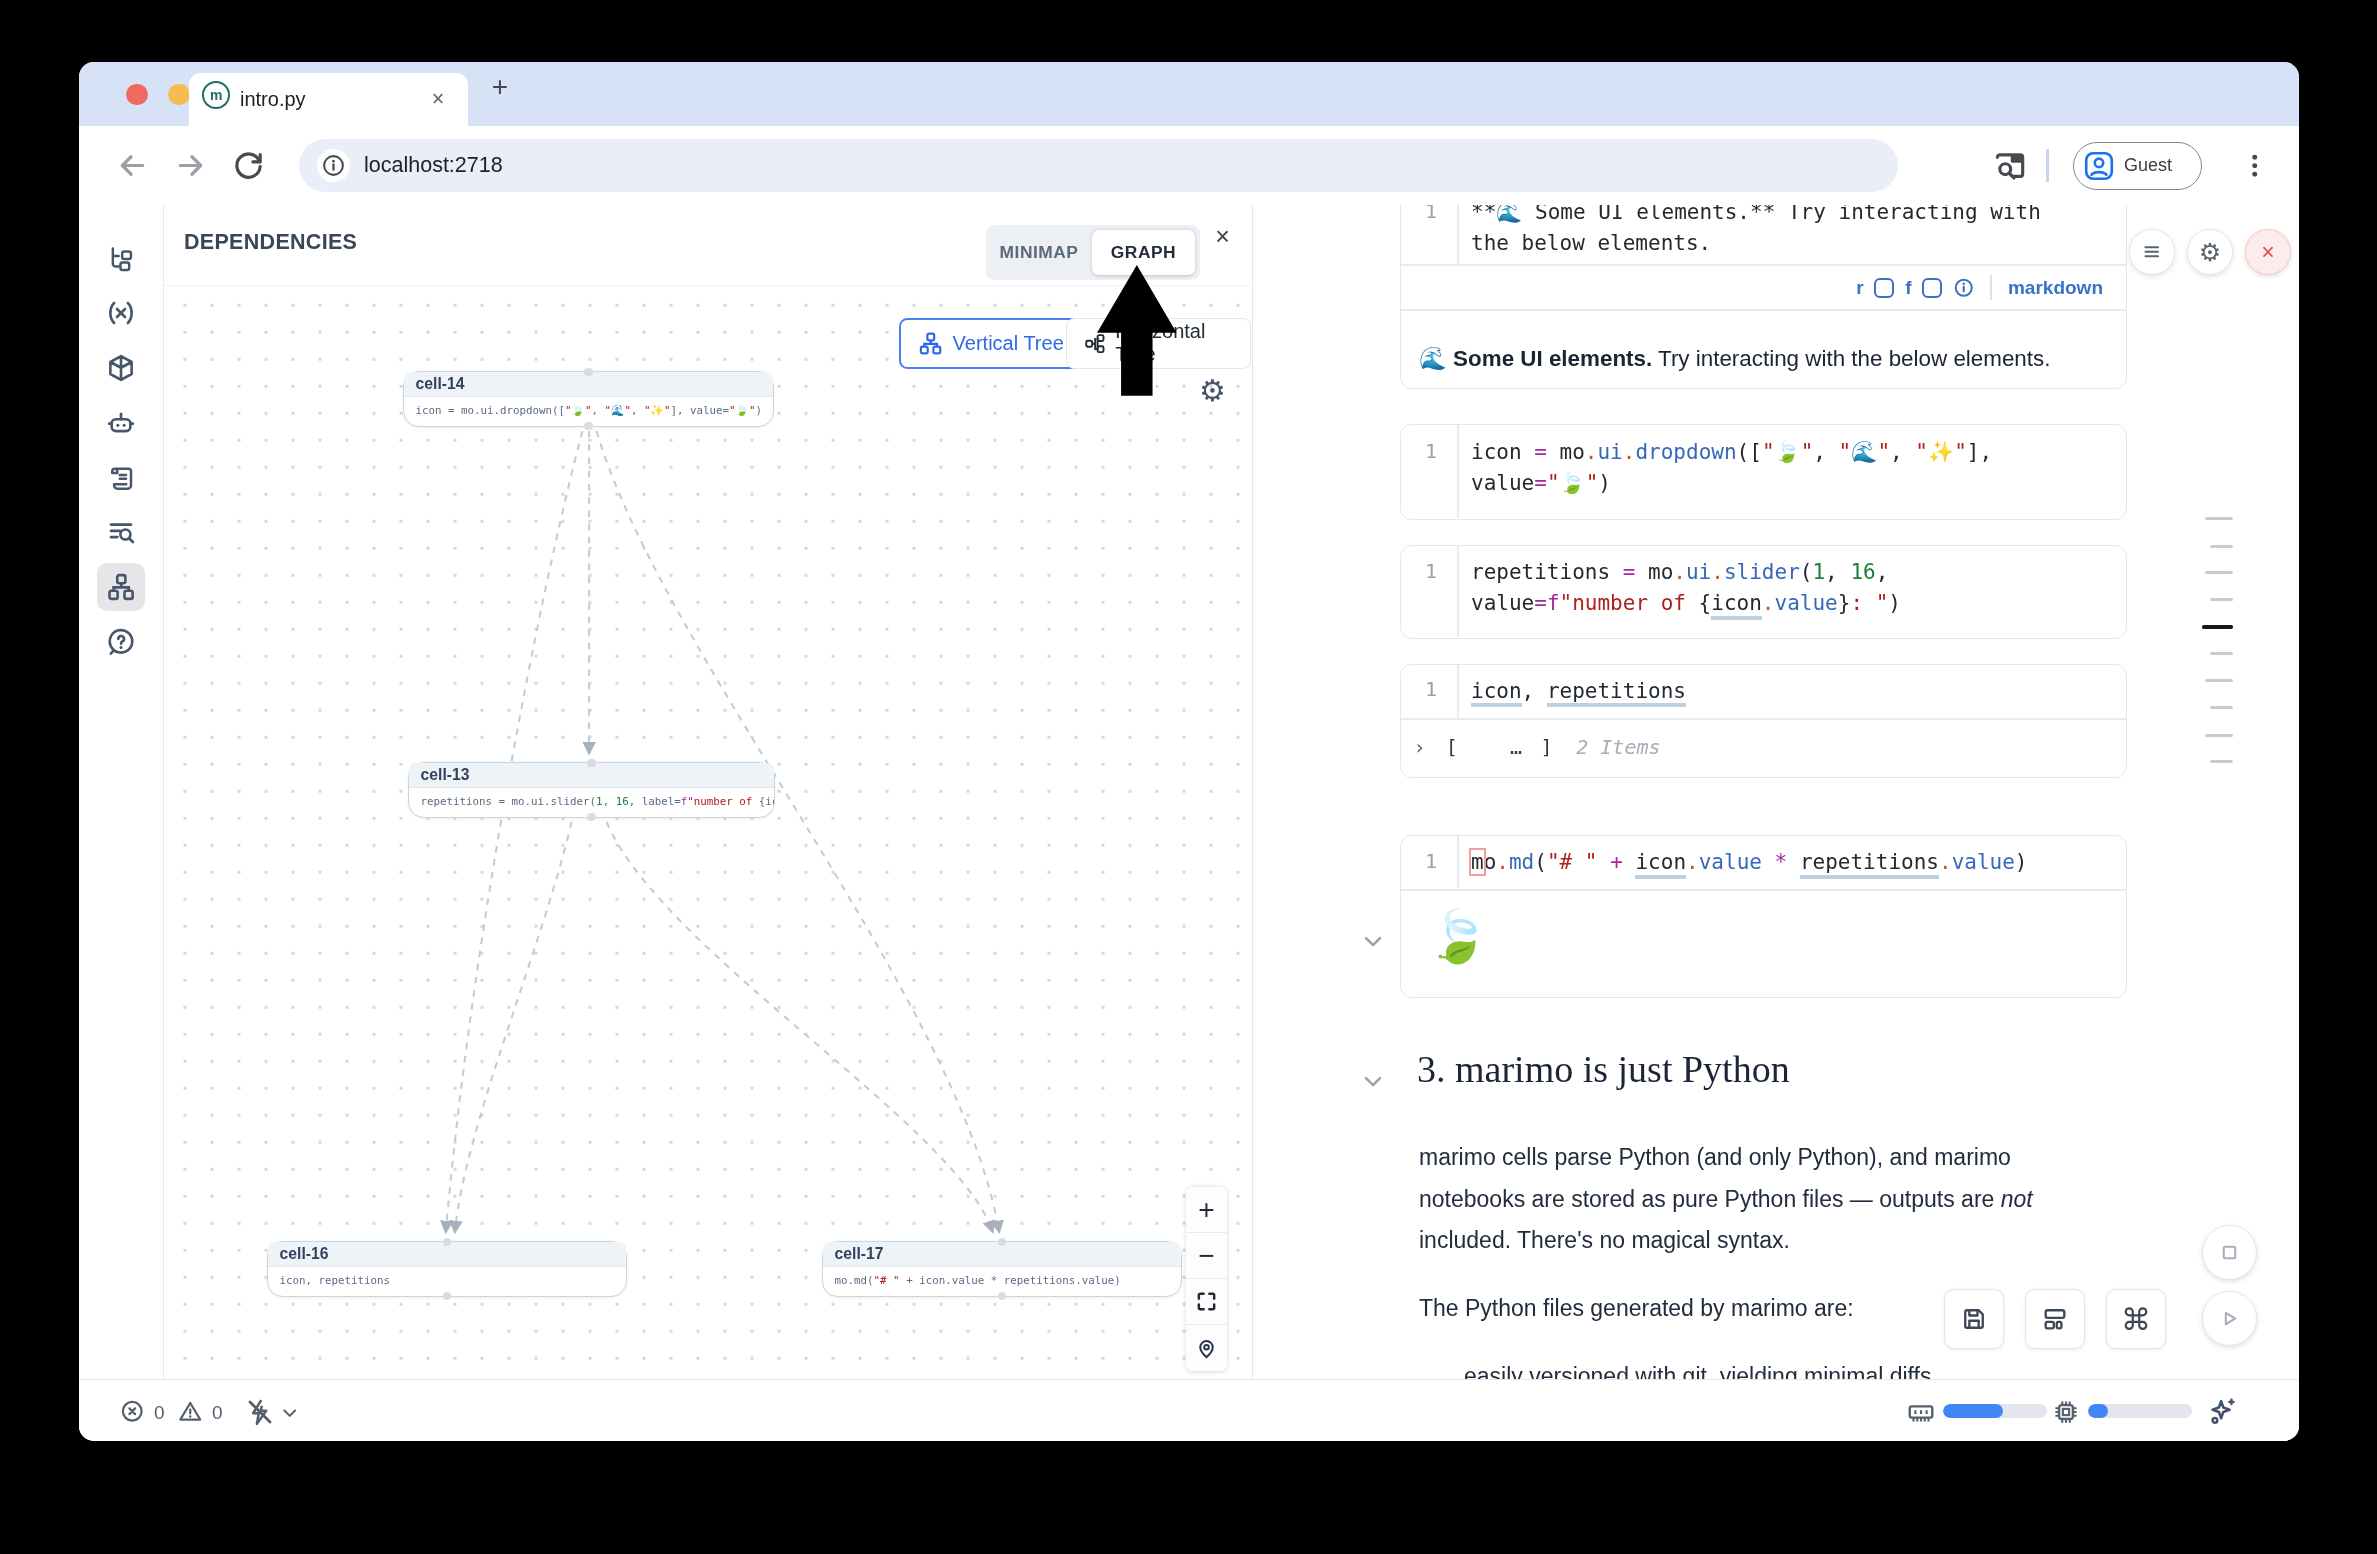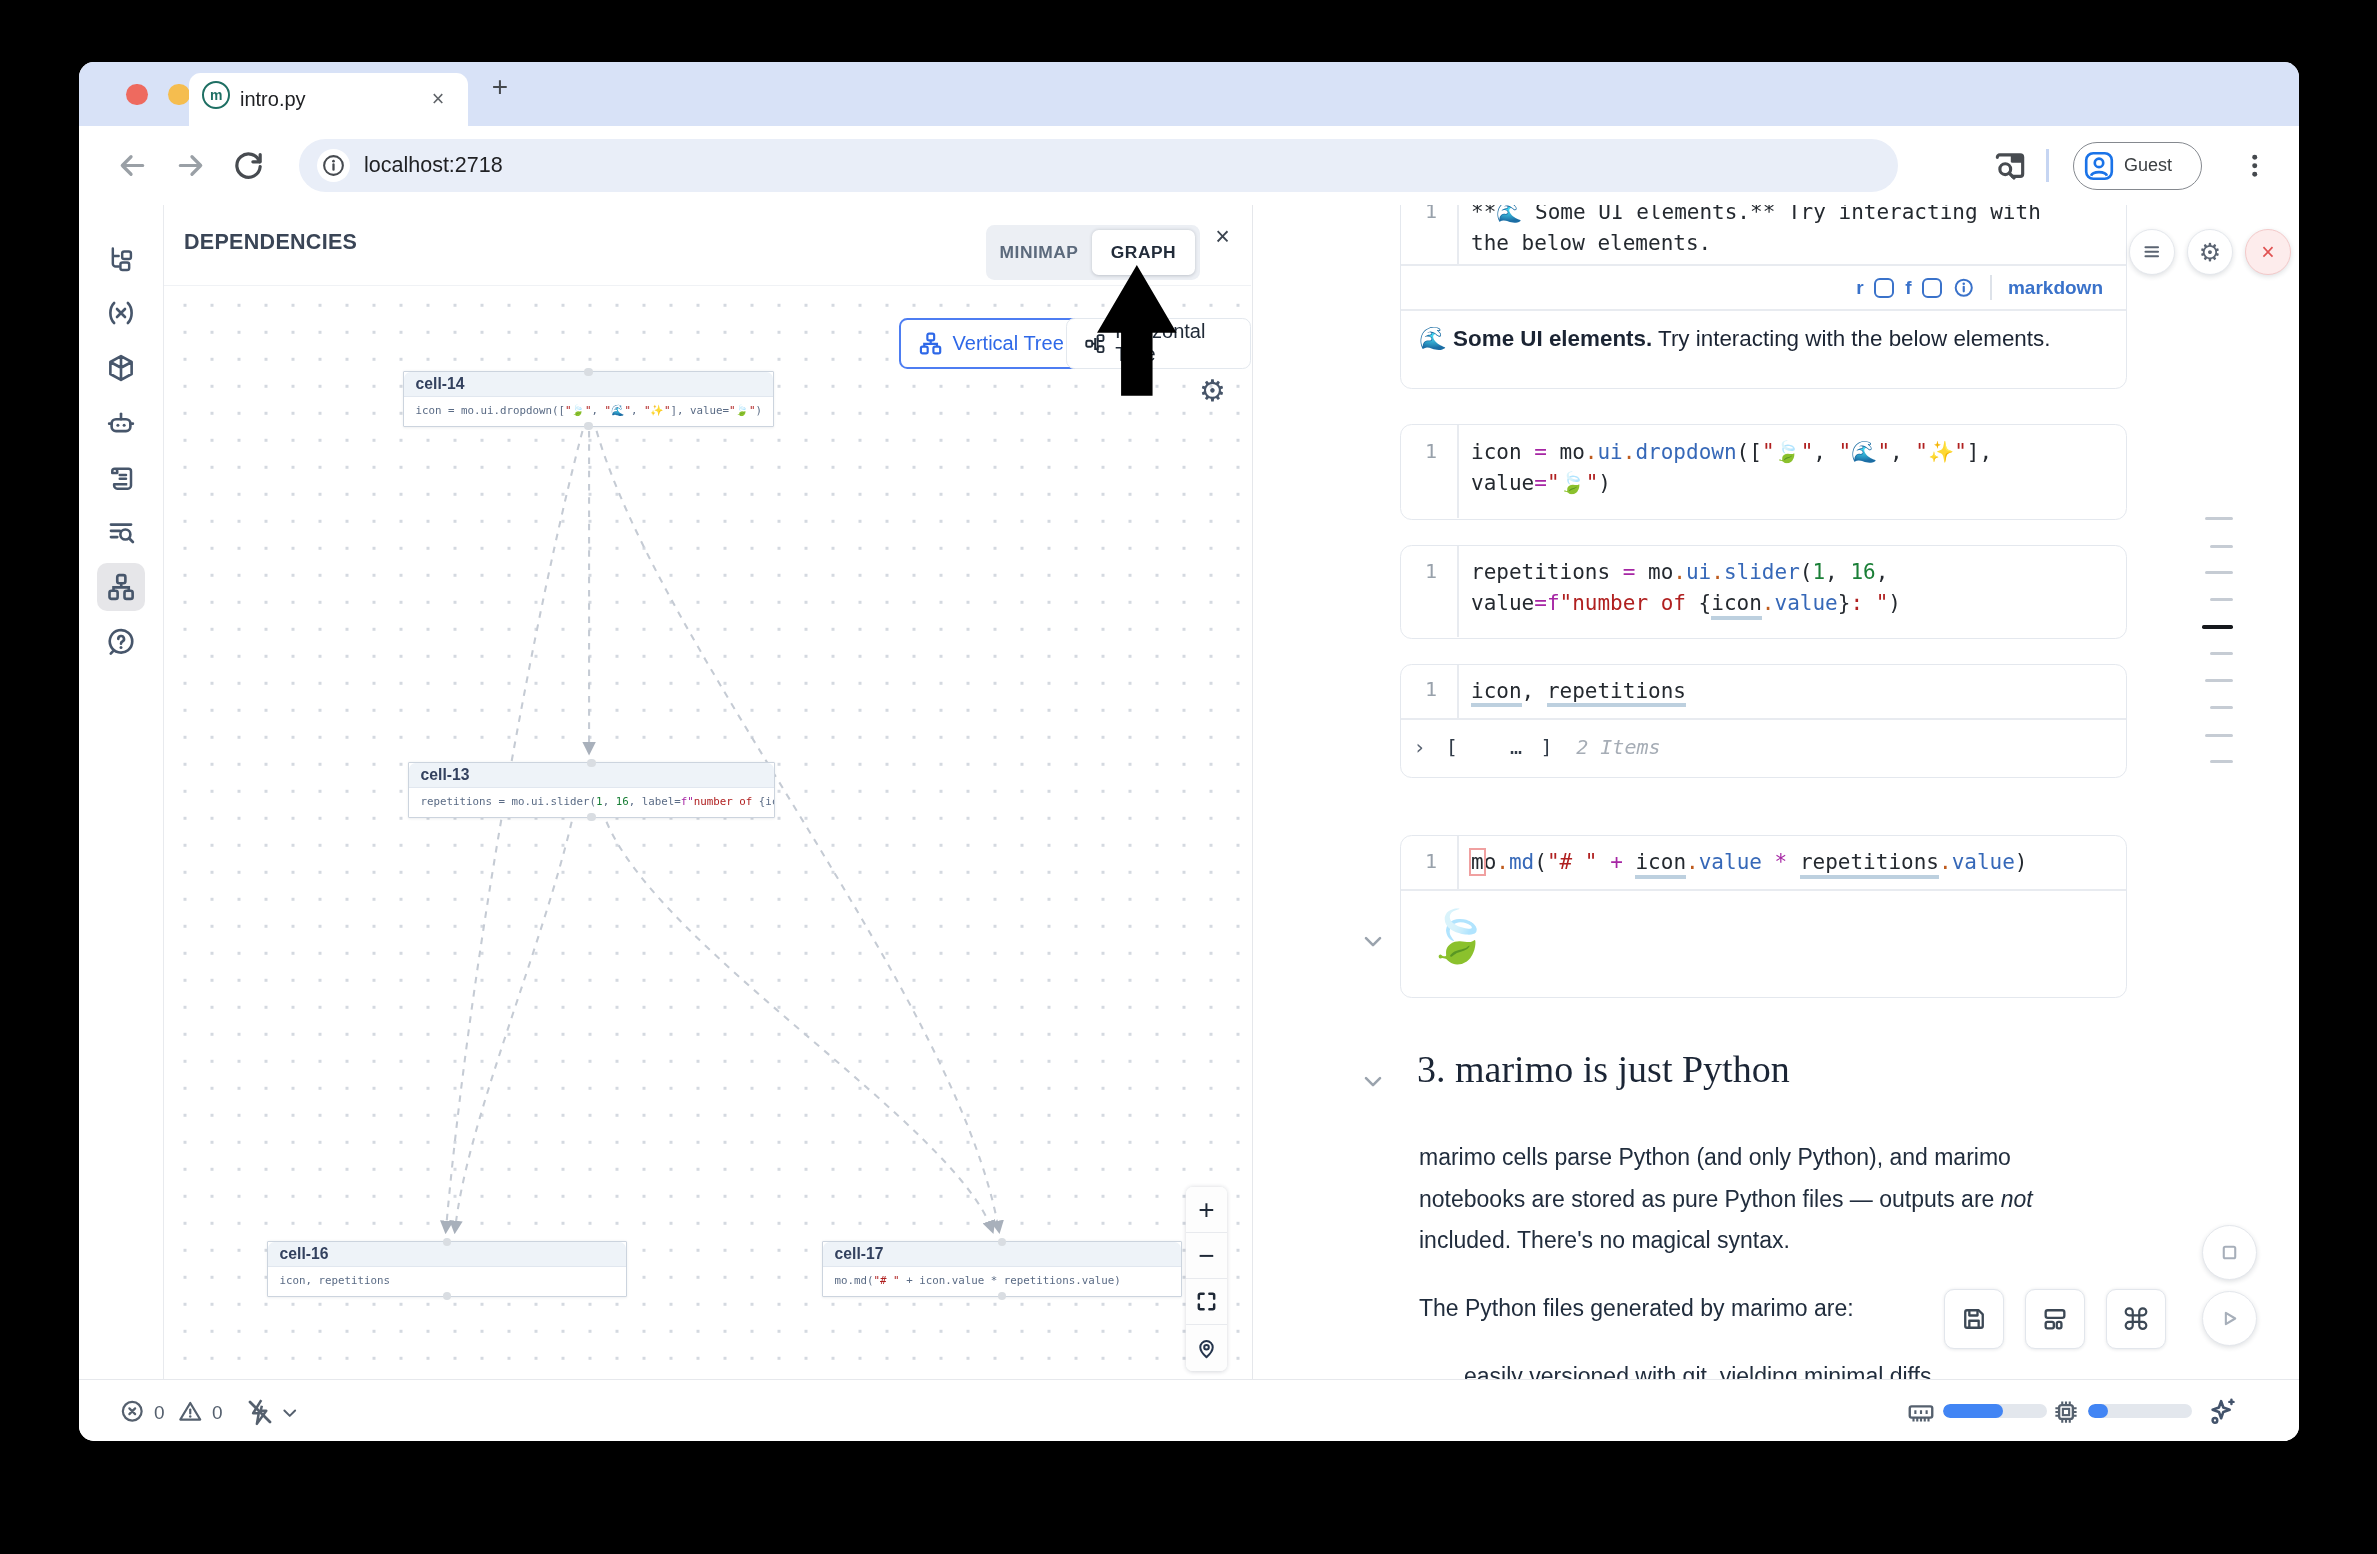--- a/index.html
+++ b/index.html
@@ -31,21 +31,21 @@
 
   
   .deps { position:absolute; left:85px; top:143px; width:1089px; height:1174px; background:#fff; border-right:1.7px solid #e5e7eb; }
   .depstitle { position:absolute; left:20px; top:25px; font-size:21.5px; font-weight:700; letter-spacing:0.3px; color:#3a4556; }
   .seg { position:absolute; left:822px; top:20px; width:214px; height:55px; background:#eceff4; border-radius:8.3px; }
   .seglabel { position:absolute; top:0; height:55px; line-height:55px; font-size:17.4px; font-weight:700; letter-spacing:0.5px; text-align:center;border-radius:12px; }
   .segpill { position:absolute; left:106px; top:5px; width:103px; height:45px; background:#fff; border-radius:6.6px; box-shadow:0 0.8px 3.3px rgba(30,40,60,.22); }
   .depsclose { position:absolute; left:1042px; top:15px; width:33px; height:33px; font-size:25px; color:#3c4550; text-align:center; line-height:33px; }
   .graph { position:absolute; left:0; top:80px; width:1087px; height:1093px; background-image:radial-gradient(circle,#d4d9e0 1.8px,transparent 2px); background-size:27px 27px; background-position:7.5px 5.8px; border-top:1.7px solid #f0f2f5; }
   .treebtn { position:absolute; top:31.5px; height:51px; border-radius:8.3px; background:#fff; display:flex; align-items:center; gap:10px; padding:0 16.6px; font-size:20px; }
-  .node { position:absolute; background:#fff; border:1.7px solid #ccd4de; border-radius:1px; box-shadow:0 0.8px 2.5px rgba(40,50,70,.08); z-index:2; }
+  .node { position:absolute; background:#fff; border:1.7px solid #ccd4de; border-radius:16px; box-shadow:0 0.8px 2.5px rgba(40,50,70,.08); z-index:2; }
   .nodehead { height:25px; background:#eef3f8; border-bottom:1.7px solid #e1e7ef; border-radius:6.6px 6.6px 0 0; line-height:23px; padding-left:11.6px; font-size:15.7px; font-weight:700; color:#33415e; }
   .nodecode { height:28px; line-height:28px; padding:0 11.6px; font-family:"DejaVu Sans Mono", monospace; font-size:10.8px; color:#5a6b85; white-space:nowrap; overflow:hidden; }
   .handle { position:absolute; left:50%; width:8.3px; height:8.3px; margin-left:-4.1px; border-radius:50%; background:#d9dde2; }
   .zoomstack { position:absolute; left:1022px; top:901px; width:41px; border-radius:6.6px; box-shadow:0 0.8px 4.1px rgba(30,40,60,.18); overflow:hidden; z-index:3; }
   .zoombtn { width:41px; height:46px; background:#fdfdfd; border-bottom:0.8px solid #e8eaee; display:flex; align-items:center; justify-content:center; font-size:28px; color:#1f2937; }
 
   
   .notebook { position:absolute; left:1174px; top:143px; width:1046px; height:1174px; background:#fff; overflow:hidden; }
   .cellbox { position:absolute; left:147px; width:727px; background:#fff; border:1.7px solid #e4e8ee; border-radius:11.6px; }
   .lineno { position:absolute; left:15px; width:30px; text-align:center; font-family:"DejaVu Sans Mono", monospace; font-size:20px; color:#98a1ab; }
@@ -301,21 +301,21 @@
         <span class="bbox"></span>
         <svg class="ic" width="21.5" height="21.5" viewBox="0 0 24 24">
               <circle cx="12" cy="12" r="9" stroke="#3a72ca" stroke-width="2.2" fill="none"></circle>
               <path d="M12 11v5" stroke="#3a72ca" stroke-width="2.4" stroke-linecap="round"></path>
               <circle cx="12" cy="7.6" r="1.4" fill="#3a72ca"></circle>
             </svg>
         <span class="bdivider"></span>
         <span class="langlabel">markdown</span>
       </div>
       <div class="cdiv" style="top:140px"></div>
-      <div class="mdout" style="top:156px"><span>🌊 </span><span style="font-weight: 700;">Some UI elements.</span><span> Try interacting with the below elements.</span></div>
+      <div class="mdout" style="top:176px"><span>🌊 </span><span style="font-weight: 700;">Some UI elements.</span><span> Try interacting with the below elements.</span></div>
     </div>
 
     <div class="cellbox" style="top:219px;height:96px">
       <div class="lineno" style="top:14px">1</div>
       <div class="gutter" style="height:93px"></div>
       <div class="codeline" style="top:13.3px"><span class="tk-p">icon </span><span class="tk-op">=</span><span class="tk-p"> mo</span><span class="tk-dot">.</span><span class="tk-fn">ui</span><span class="tk-dot">.</span><span class="tk-fn">dropdown</span><span class="tk-p">([</span><span class="tk-str">"🍃"</span><span class="tk-p">, </span><span class="tk-str">"🌊"</span><span class="tk-p">, </span><span class="tk-str">"✨"</span><span class="tk-p">],</span></div>
       <div class="codeline" style="top:44px"><span class="tk-p">value</span><span class="tk-op">=</span><span class="tk-str">"🍃"</span><span class="tk-p">)</span></div>
     </div>
 
     <div class="cellbox" style="top:340px;height:94px">

